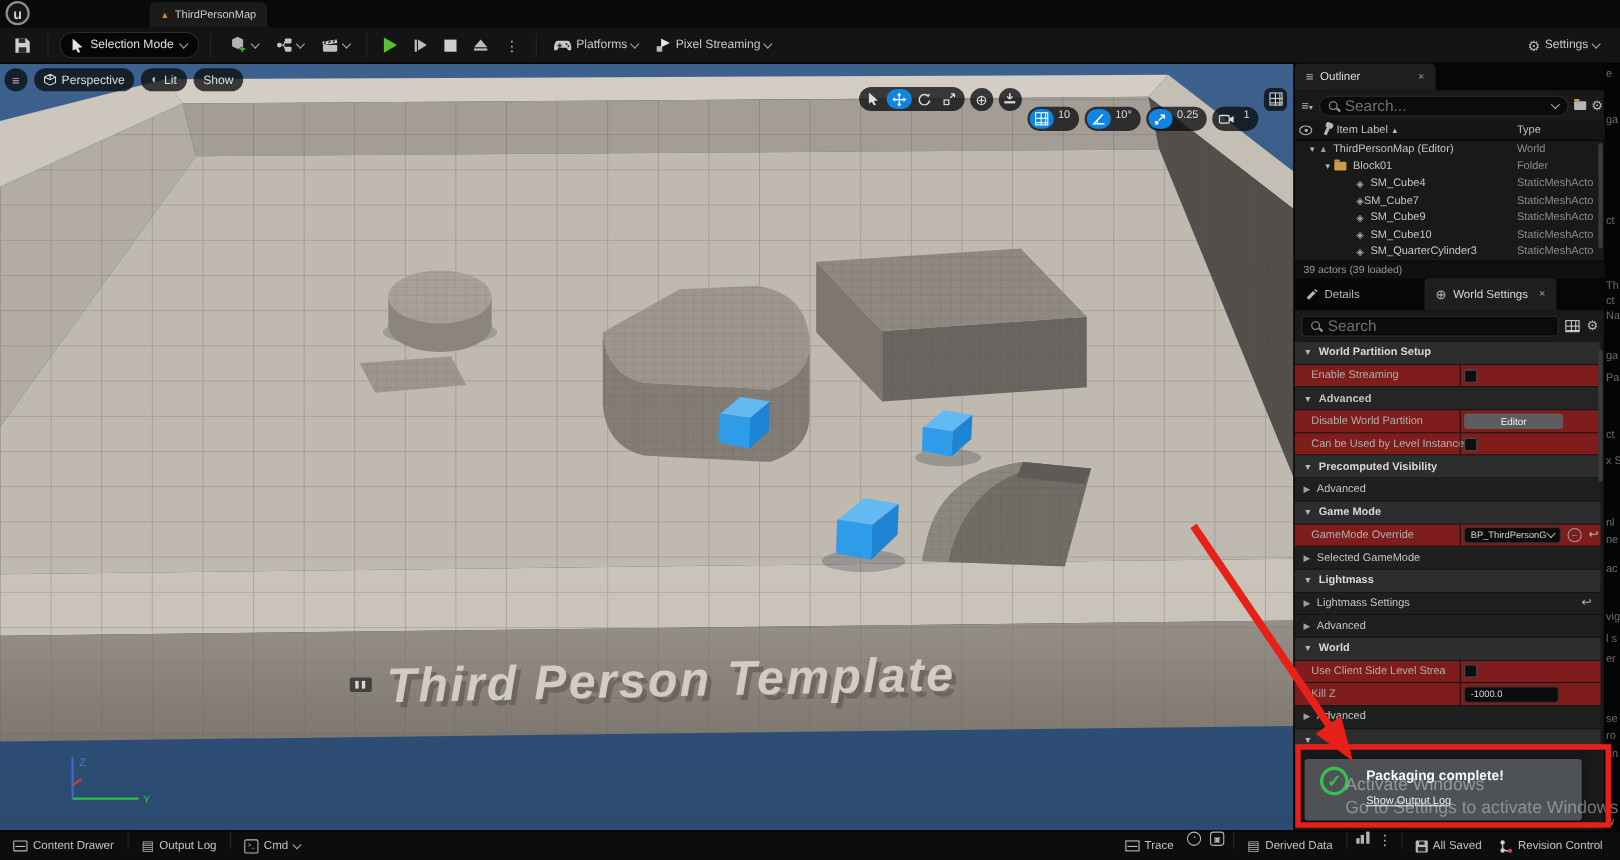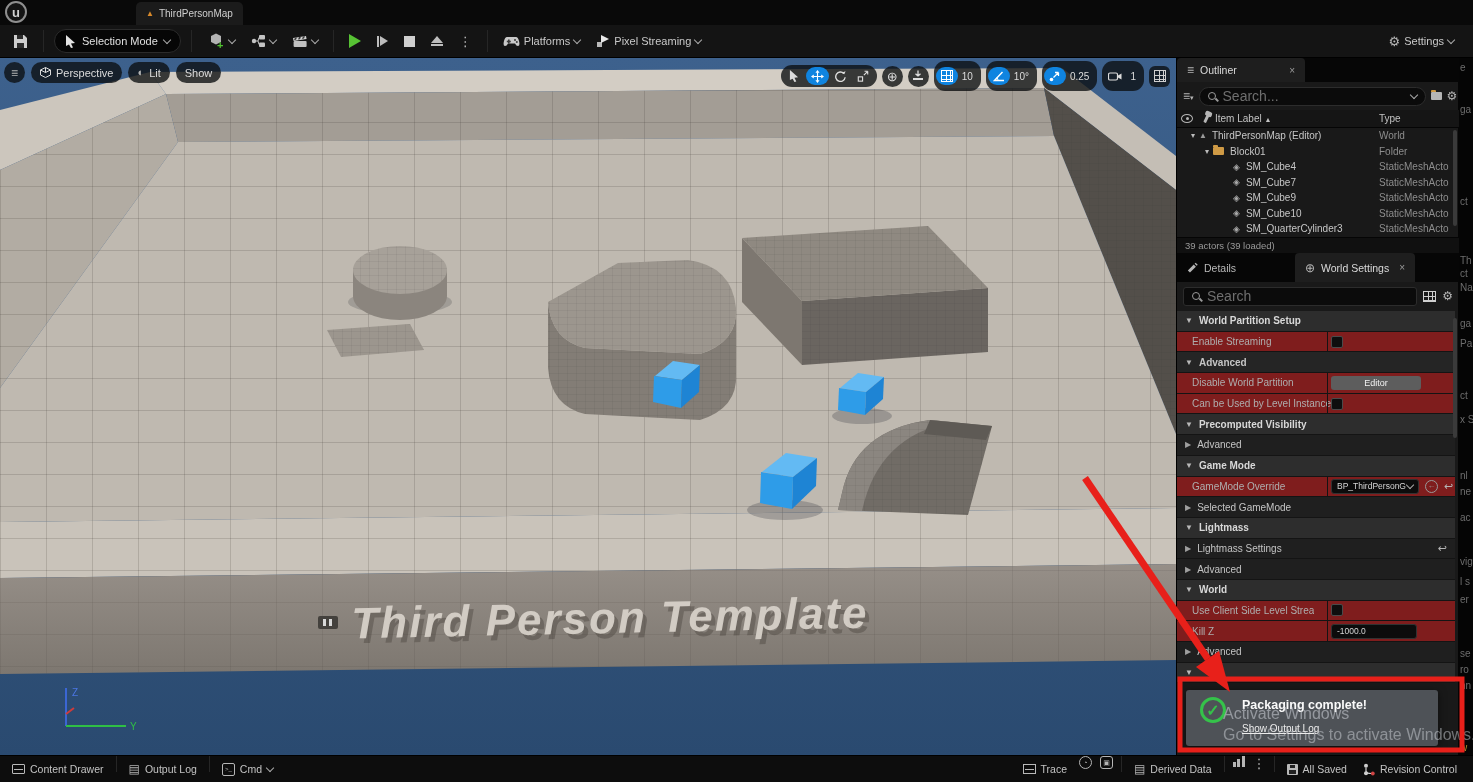--- a/index.html
+++ b/index.html
@@ -32,21 +32,21 @@
   .spacer{flex:1;}
 
   
   .vp-topleft{left:4px;top:62px;display:flex;gap:6px;z-index:10;}
   .vp-pill{background:rgba(12,14,16,0.78);border-radius:11px;height:21px;display:flex;align-items:center;gap:5px;padding:0 9px;color:#dcdcdc;font-size:11px;}
   .vp-round{background:rgba(12,14,16,0.78);border-radius:50%;width:21px;height:21px;display:flex;align-items:center;justify-content:center;color:#dcdcdc;}
   .vp-topright{top:61px;right:303px;display:flex;gap:5px;z-index:10;align-items:center;}
   .tool-group{background:rgba(12,14,16,0.78);border-radius:11px;height:22px;display:flex;align-items:center;padding:0 2px;}
   .tool-btn{width:23px;height:18px;border-radius:9px;display:flex;align-items:center;justify-content:center;}
   .tool-btn.active{background:#0f84e0;}
-  .snap-pill{background:rgba(12,14,16,0.78);border-radius:11px;height:30px;display:flex;align-items:center;gap:4px;padding:2px;color:#dcdcdc;font-size:10px;}
+  .snap-pill{background:rgba(12,14,16,0.78);border-radius:11px;height:22px;display:flex;gap:4px;padding:2px;color:#dcdcdc;font-size:10px;margin-top:36px;}
   .snap-ico{background:#0f84e0;border-radius:9px;height:18px;min-width:22px;display:flex;align-items:center;justify-content:center;color:#fff;font-size:10px;}
   .snap-ico.plain{background:transparent;}
   .snap-val{padding-right:6px;}
   .grid-ico{width:12px;height:12px;background:linear-gradient(#fff,#fff) 0 4px/12px 1px no-repeat,linear-gradient(#fff,#fff) 0 8px/12px 1px no-repeat,linear-gradient(#fff,#fff) 4px 0/1px 12px no-repeat,linear-gradient(#fff,#fff) 8px 0/1px 12px no-repeat,#0f84e0;border:1px solid #fff;}
   .grid-ico.dark{background:linear-gradient(#cfcfcf,#cfcfcf) 0 4px/12px 1px no-repeat,linear-gradient(#cfcfcf,#cfcfcf) 0 8px/12px 1px no-repeat,linear-gradient(#cfcfcf,#cfcfcf) 4px 0/1px 12px no-repeat,linear-gradient(#cfcfcf,#cfcfcf) 8px 0/1px 12px no-repeat,transparent;border:1px solid #cfcfcf;}
 
   
   .rpanel{left:1176px;top:58px;width:282px;height:697px;background:#191919;border-left:1px solid #000;z-index:5;}
   .ptabbar{left:0;width:282px;background:#060606;display:flex;align-items:flex-end;}
   .ptab{height:100%;display:flex;align-items:center;gap:6px;padding:0 10px;font-size:10.5px;color:#b9b9b9;}
@@ -459,21 +459,21 @@
         <span style="margin-left:6px">Block01</span>
         <span class="type">Folder</span>
       </div>
       <div class="ol-row">
         <span class="mesh-ico" style="margin-left:56px">◈</span>
         <span style="margin-left:6px">SM_Cube4</span>
         <span class="type">StaticMeshActor</span>
       </div>
       <div class="ol-row">
         <span class="mesh-ico" style="margin-left:56px">◈</span>
-        <span style="margin-left:6px">SM_Cube7</span>
+        <span style="">SM_Cube7</span>
         <span class="type">StaticMeshActor</span>
       </div>
       <div class="ol-row">
         <span class="mesh-ico" style="margin-left:56px">◈</span>
         <span style="margin-left:6px">SM_Cube9</span>
         <span class="type">StaticMeshActor</span>
       </div>
       <div class="ol-row">
         <span class="mesh-ico" style="margin-left:56px">◈</span>
         <span style="margin-left:6px">SM_Cube10</span>

